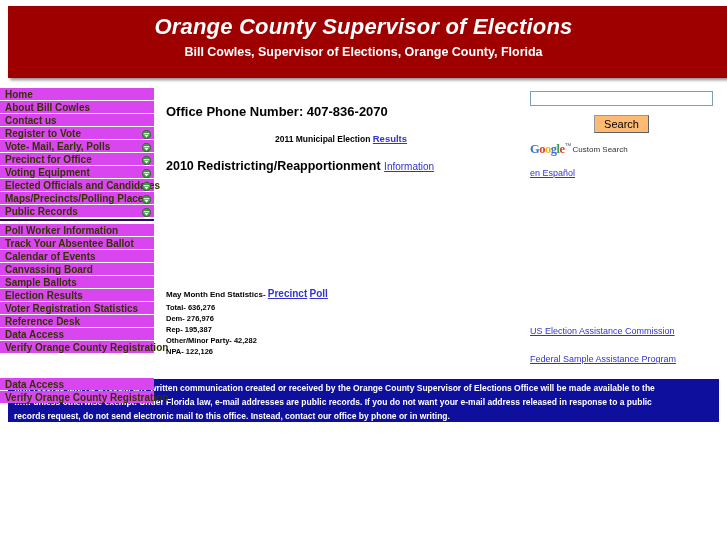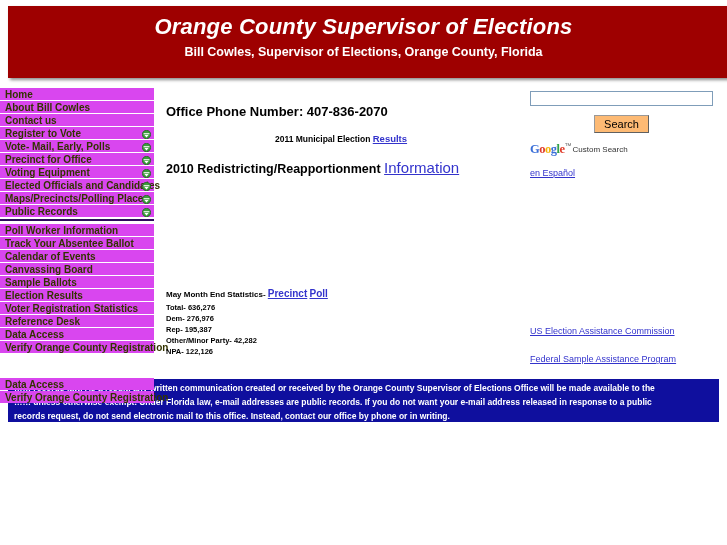--- a/index.html
+++ b/index.html
@@ -115,21 +115,21 @@
     font-size: 12.5px;
     font-weight: bold;
     color: #000000;
     margin: 0;
   }
   a.link {
     color: #3333cc;
     text-decoration: underline;
     cursor: pointer;
   }
-  .line-redistrict a.link { font-size: 15px; font-weight: normal; }
+  .line-redistrict a.link { font-size: 10px; font-weight: normal; }
   .line-municipal a.link { font-size: 9.5px; }
 
   
   .stats {
     position: absolute;
     left: 166px;
     top: 288px;
     width: 320px;
   }
   .stats-head {

